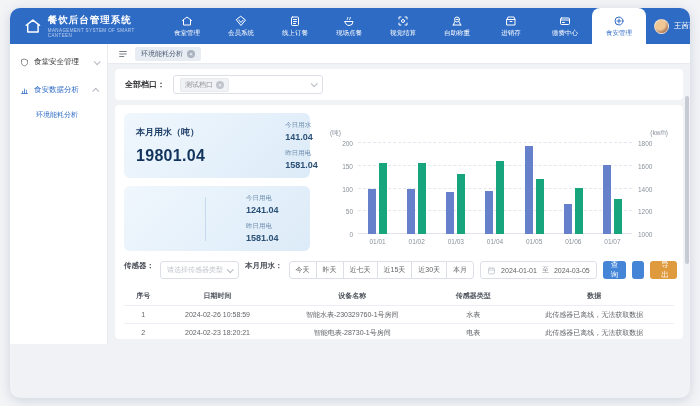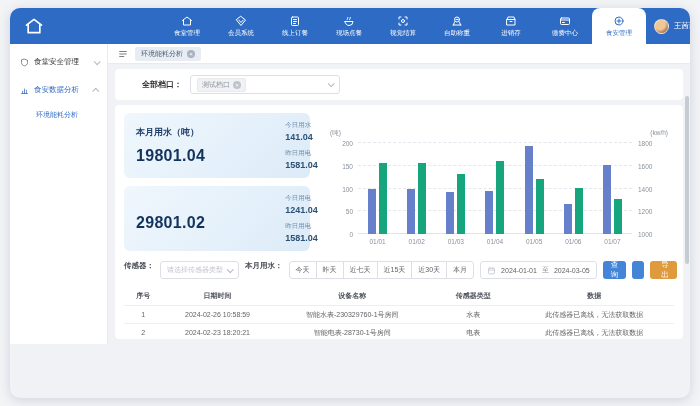--- a/index.html
+++ b/index.html
@@ -48,21 +48,21 @@
   
   .tabsbar { height:20px; background:#fff; border-bottom:1px solid #e7eaef; display:flex;
              align-items:center; gap:7px; padding:0 10px; }
   .hamburger { width:10px; height:10px; color:#5f6570; cursor:pointer; }
   .tab-chip { display:flex; align-items:center; gap:4px; background:#e8edf3; border-radius:2px;
               padding:2px 6px; font-size:7px; color:#4a5a72; cursor:pointer; }
   .chip-x { width:8px; height:8px; border-radius:50%; background:#aab3bf; color:#fff; font-size:6px;
             line-height:8px; text-align:center; cursor:pointer; }
 
   
-  .filter-card { background:#fff; border-radius:4px; margin:5px 7px 0; padding:6px 27px;
+  .filter-card { background:#fff; border-radius:4px; margin:5px 7px 0; padding:6px 10px;
                  display:flex; align-items:center; gap:8px; }
   .filter-label { font-size:8px; font-weight:bold; color:#303133; }
   .stall-select { width:150px; height:19px; border:1px solid #dcdfe6; border-radius:3px; background:#fff;
                   display:flex; align-items:center; padding:0 6px; gap:4px; cursor:pointer; }
   .stall-tag { display:flex; align-items:center; gap:3px; background:#f0f2f5; border:1px solid #e9e9eb;
                border-radius:2px; padding:1px 4px; font-size:7px; color:#909399; }
   .tag-x { width:8px; height:8px; border-radius:50%; background:#c0c4cc; color:#fff; font-size:6px;
            line-height:8px; text-align:center; cursor:pointer; }
   .stall-select .chev { margin-left:auto; }
 
@@ -148,20 +148,24 @@
 <div class="app">
 
   <div class="topbar">
     <div class="logo">
       <span class="logo-icon" id="logo-icon-slot">
           <svg viewBox="0 0 24 24" fill="none" stroke="currentColor" stroke-width="2" stroke-linecap="round" stroke-linejoin="round" style="width: 100%; height: 100%; display: block;">
             <path d="M3 11 12 4l9 7"></path>
             <path d="M5 10v10h14V10"></path>
           </svg>
         </span>
+      <span class="logo-text">
+        <div class="t1">餐饮后台管理系统</div>
+        <div class="t2">MANAGEMENT SYSTEM OF SMART CANTEEN</div>
+      </span>
     </div>
     <div class="topnav" id="topnav-items">
         <div class="nav-item">
           <span class="nicon">
             <svg viewBox="0 0 24 24" fill="none" stroke="currentColor" stroke-width="2" stroke-linecap="round" stroke-linejoin="round" style="width: 100%; height: 100%; display: block;">
               <path d="M3 11 12 4l9 7"></path>
               <path d="M5 10v10h14V10"></path>
             </svg>
           </span>
           <span class="nlabel">食堂管理</span>
@@ -310,21 +314,20 @@
                   <div class="ss-value">141.04</div>
                 </div>
                 <div>
                   <div class="ss-label">昨日用电</div>
                   <div class="ss-value">1581.04</div>
                 </div>
               </div>
             </div>
             <div class="stat-card">
               <div class="stat-main">
-                <div class="stat-value">29801.02</div>
               </div>
               <div class="stat-div"></div>
               <div class="stat-side">
                 <div>
                   <div class="ss-label">今日用电</div>
                   <div class="ss-value">1241.04</div>
                 </div>
                 <div>
                   <div class="ss-label">昨日用电</div>
                   <div class="ss-value">1581.04</div>

